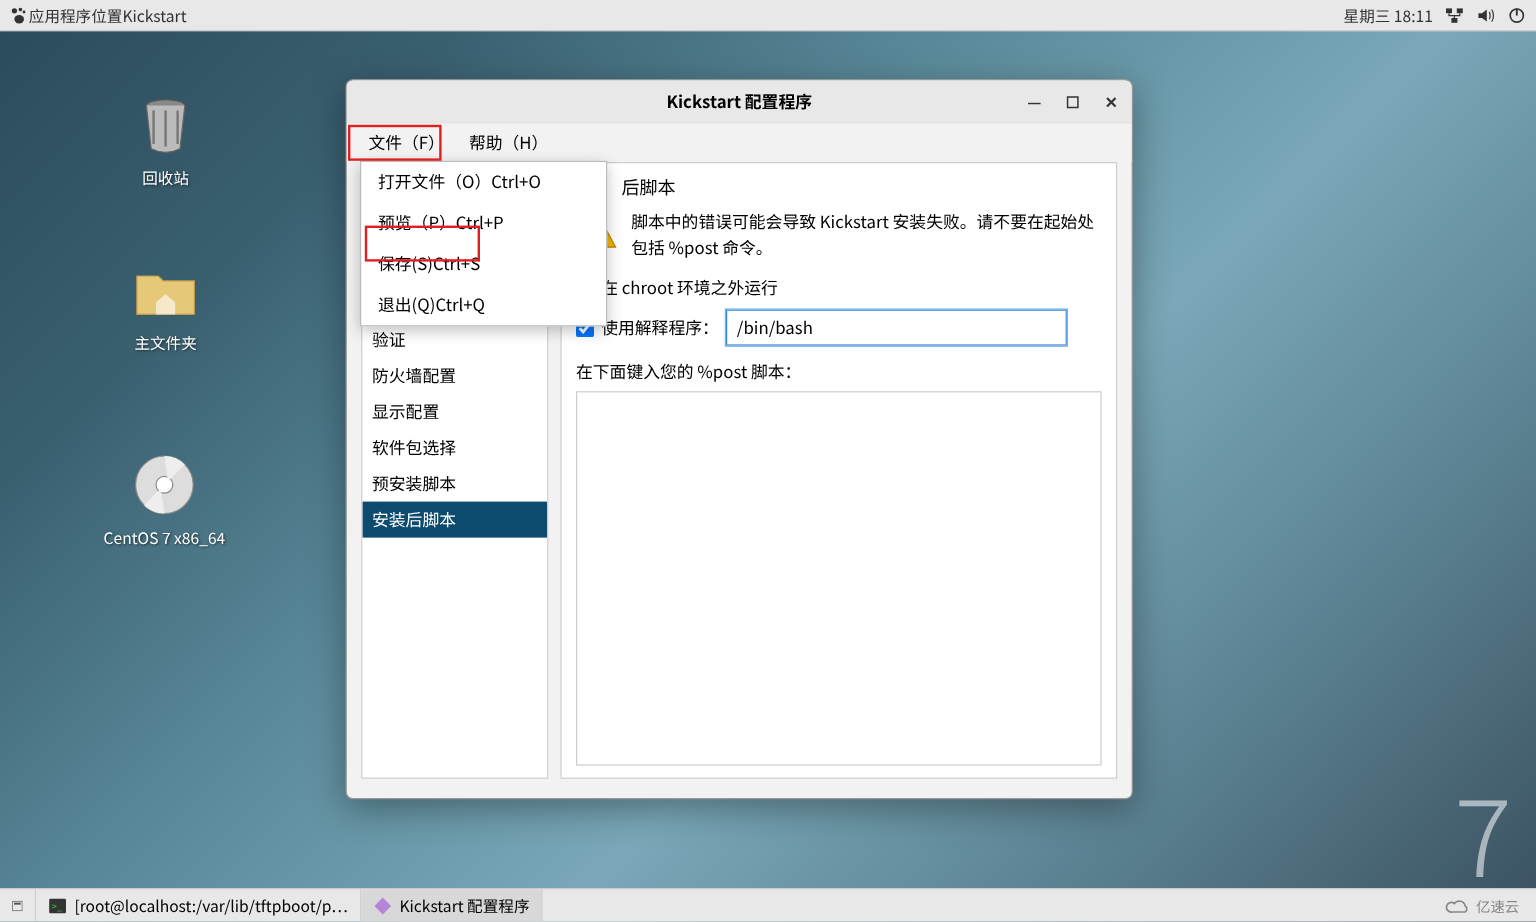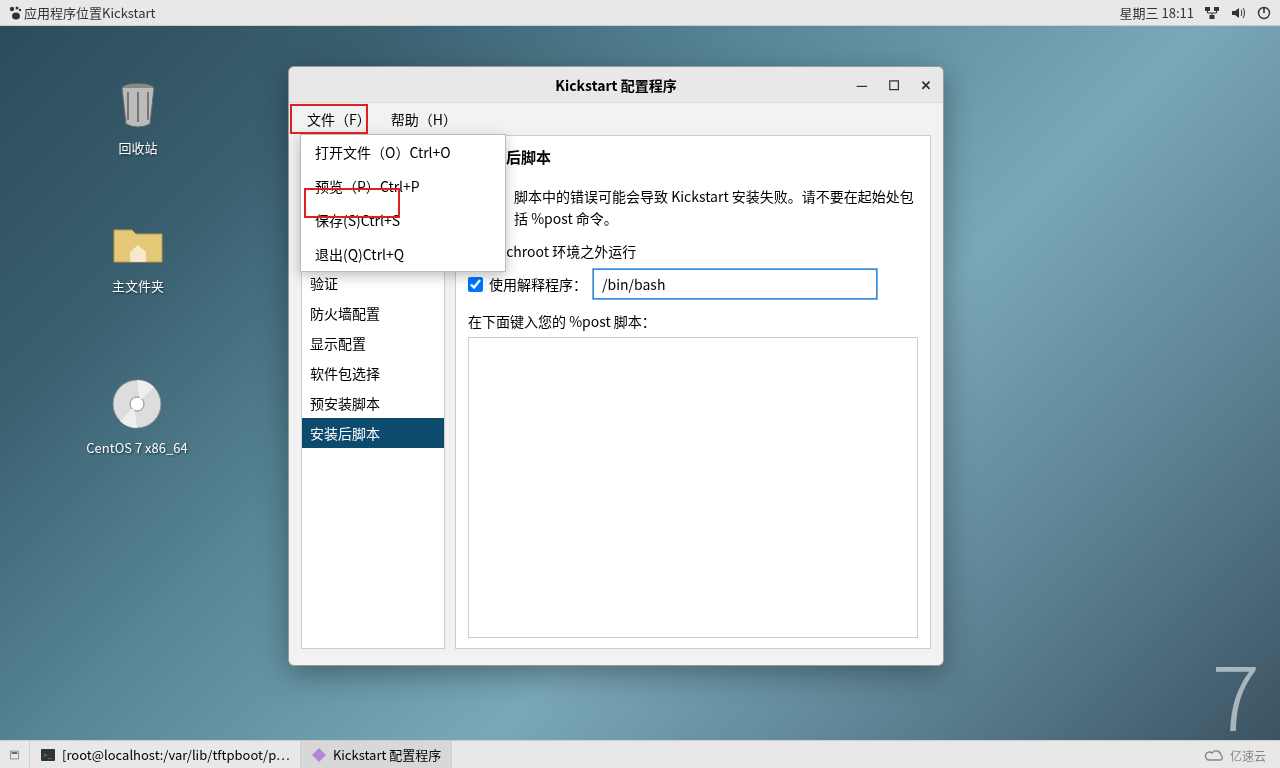--- a/index.html
+++ b/index.html
@@ -22,26 +22,26 @@
 .menubar-item { padding: 4px 10px; cursor: pointer; }
 
 .dropdown { position: absolute; left: 300px; top: 134px; width: 206px; background: #fff; border: 1px solid #bbb; box-shadow: 0 4px 12px rgba(0,0,0,.25); z-index: 50; }
 .dropdown-item { display: flex; justify-content: flex-start; padding: 7px 14px; font-size: 14px; cursor: pointer; }
 
 .hl { position: absolute; border: 2px solid #e02020; pointer-events: none; z-index: 60; }
 .hl1 { left: 290px; top: 104px; width: 78px; height: 30px; }
 .hl2 { left: 304px; top: 188px; width: 96px; height: 30px; }
 
 .window-body { display: flex; position: absolute; top: 68px; left: 0; right: 0; bottom: 12px; padding: 0 12px 4px 12px; gap: 10px; }
-.sidebar { width: 144px; background: #fff; border: 1px solid #ccc; overflow: hidden; }
+.sidebar { width: 156px; background: #fff; border: 1px solid #ccc; overflow: hidden; }
 .sidebar-item { padding: 5px 8px; font-size: 14px; cursor: pointer; }
 .sidebar-item.selected { background: #0c4a6e; color: #fff; }
 
 .content { flex: 1; background: #fff; border: 1px solid #ccc; padding: 10px 12px; display: flex; flex-direction: column; font-size: 14px; }
-.content-title { font-size: 15px; font-weight: bold; margin-bottom: 19px; }
+.content-title { font-size: 15px; font-weight: normal; margin-bottom: 8px; }
 .warning-row { display: flex; gap: 10px; align-items: flex-start; margin-bottom: 8px; }
 .warn-icon { width: 36px; height: 36px; flex-shrink: 0; }
 .warn-text { line-height: 1.55; }
 .check-row { display: flex; align-items: center; gap: 6px; margin: 4px 0; }
 .check-row input[type=checkbox] { width: 15px; height: 15px; }
 .inline-input { border: 1px solid #3a87d6; background:#fff; padding: 4px 8px; font-size: 14px; width: 284px; outline: 1px solid #6fb0ef; }
 .label-row { margin: 8px 0 6px; }
 .script-area { flex: 1; border: 1px solid #ccc; background:#fff; }
 
 .taskbar { position: absolute; left: 0; right: 0; bottom: 0; height: 28px; background: #e8e8e8; display: flex; align-items: center; border-top: 1px solid #ccc; font-size: 13px; }

